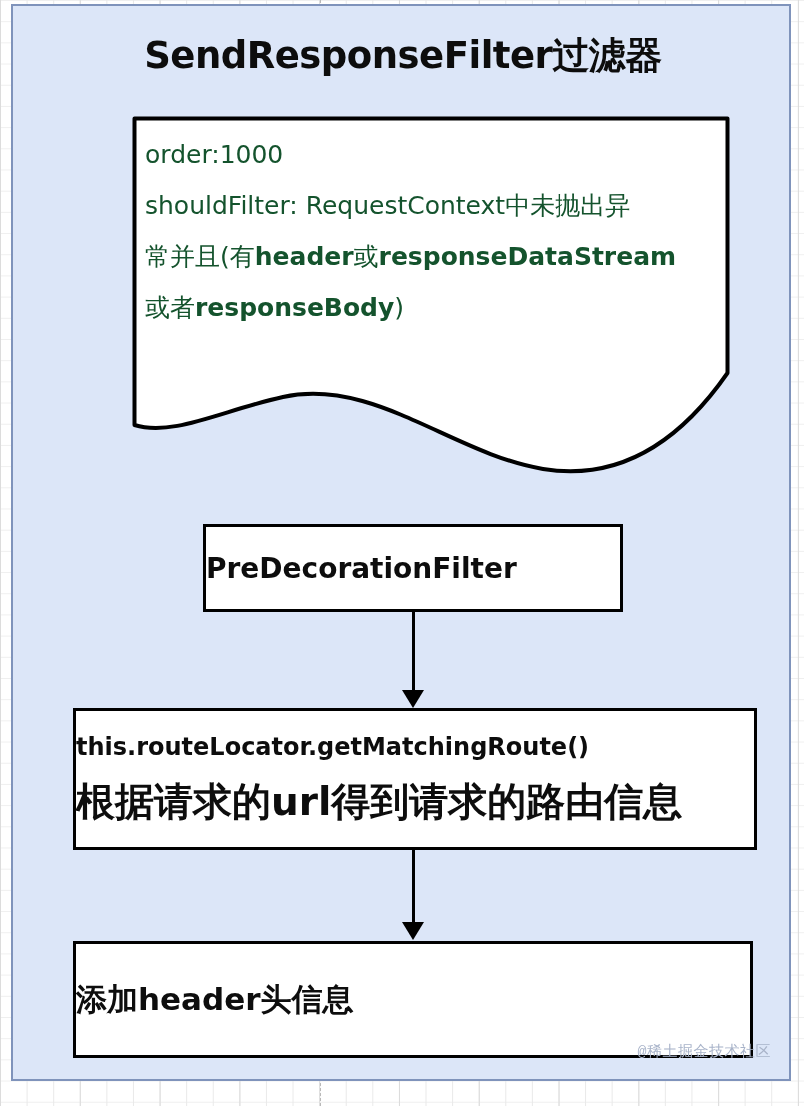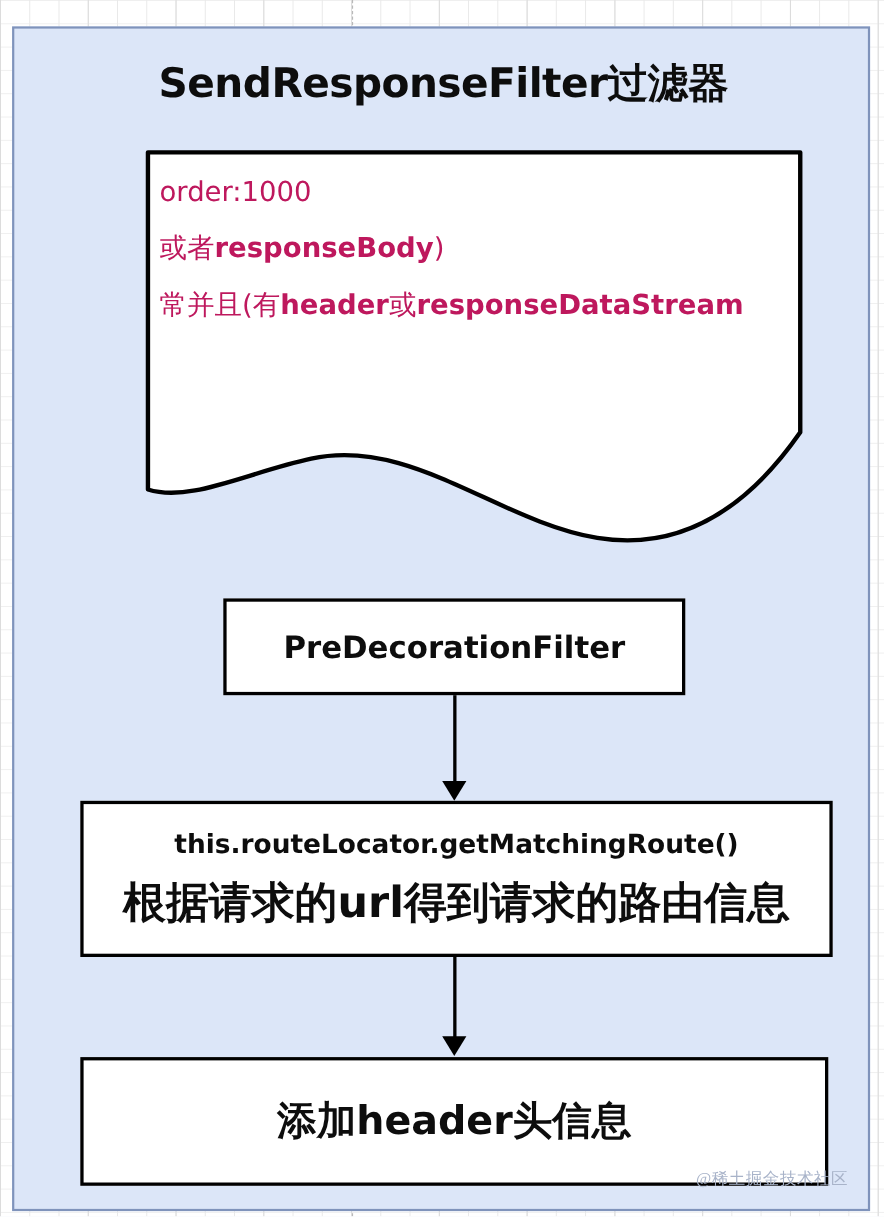--- a/index.html
+++ b/index.html
@@ -43,21 +43,21 @@
     top: 0;
     width: 0;
     height: 1106px;
     border-left: 1px dashed #b9b9b9;
   }
 
   
   .panel {
     position: absolute;
     left: 11px;
-    top: 24px;
+    top: 4px;
     width: 780px;
     height: 1077px;
     background: #dce6f8;
     border: 2px solid #7f93bb;
     box-sizing: border-box;
   }
 
   .title {
     position: absolute;
     left: 0;
@@ -86,35 +86,35 @@
     top: 0;
     display: block;
   }
   .note-text {
     position: absolute;
     left: 22px;
     top: 22px;
     width: 580px;
     font-family: "DejaVu Sans", "Liberation Sans", sans-serif;
     font-size: 25px;
-    color: #be185d;
+    color: #14532d;
     line-height: 51px;
   }
   .note-text .ln { white-space: nowrap; }
   .note-text b { font-weight: 700; }
 
   
   .box {
     position: absolute;
     background: #ffffff;
     border: 3px solid #000000;
     box-sizing: border-box;
     display: flex;
     flex-direction: column;
-    align-items: center;
+    align-items: flex-start;
     justify-content: center;
     color: #0d0d0d;
     font-family: "DejaVu Sans", "Liberation Sans", sans-serif;
     font-weight: 700;
     text-align: center;
   }
   .box-pre {
     left: 190px;
     top: 518px;
     width: 420px;
@@ -127,21 +127,21 @@
     width: 684px;
     height: 142px;
   }
   .box-route .l1 { font-size: 24px; line-height: 1.1; }
   .box-route .l2 { font-size: 39px; line-height: 1.1; margin-top: 20px; }
   .box-header {
     left: 60px;
     top: 935px;
     width: 680px;
     height: 117px;
-    font-size: 36px;
+    font-size: 31px;
   }
 
   
   .arrow {
     position: absolute;
     left: 400px;
     width: 0;
   }
   .arrow .shaft {
     position: absolute;
@@ -163,21 +163,21 @@
   .arrow-1 .shaft { height: 80px; }
   .arrow-1 .head { top: 78px; }
   .arrow-2 { top: 844px; height: 91px; }
   .arrow-2 .shaft { height: 74px; }
   .arrow-2 .head { top: 72px; }
 
   .watermark {
     position: absolute;
     right: 18px;
     bottom: 18px;
-    font-family: Liberation Serif, serif;
+    font-family: Liberation Mono, monospace;
     font-size: 15px;
     color: #a8b3c9;
     letter-spacing: 0.5px;
   }
 </style>
 </head>
 <body>
 
 <div class="canvas">
 
@@ -188,22 +188,23 @@
   <div class="panel">
 
     <div class="title">SendResponseFilter过滤器</div>
 
     <div class="note">
       <svg width="616" height="385" viewBox="0 0 616 385">
         <path d="M 11.5 11.5 L 604.5 11.5 L 604.5 266 C 560 330 500 375 420 362 C 330 347 250 270 160 290 C 100 303 50 330 11.5 318 Z" fill="#ffffff" stroke="#000000" stroke-width="4" stroke-linejoin="round"></path>
       </svg>
       <div class="note-text">
         <div class="ln">order:1000</div>
+        <div class="ln">shouldFilter: RequestContext中未抛出异</div>
+        <div class="ln"><span>常并且(有</span><b>header</b><span>或</span><b>responseDataStream</b></div>
         <div class="ln"><span>或者</span><b>responseBody</b><span>)</span></div>
-        <div class="ln"><span>常并且(有</span><b>header</b><span>或</span><b>responseDataStream</b></div>
       </div>
     </div>
 
     <div class="box box-pre">
       <div>PreDecorationFilter</div>
     </div>
 
     <div class="arrow arrow-1">
       <div class="shaft"></div>
       <div class="head"></div>

